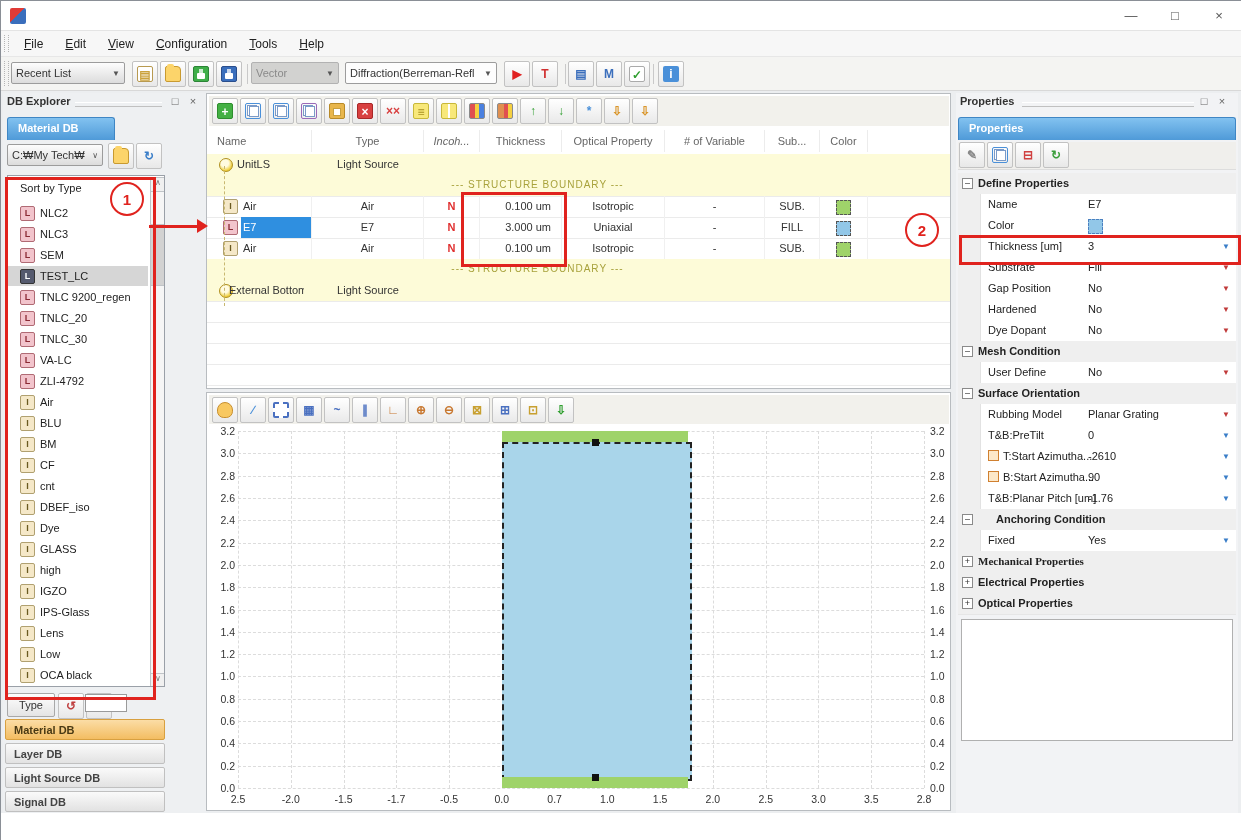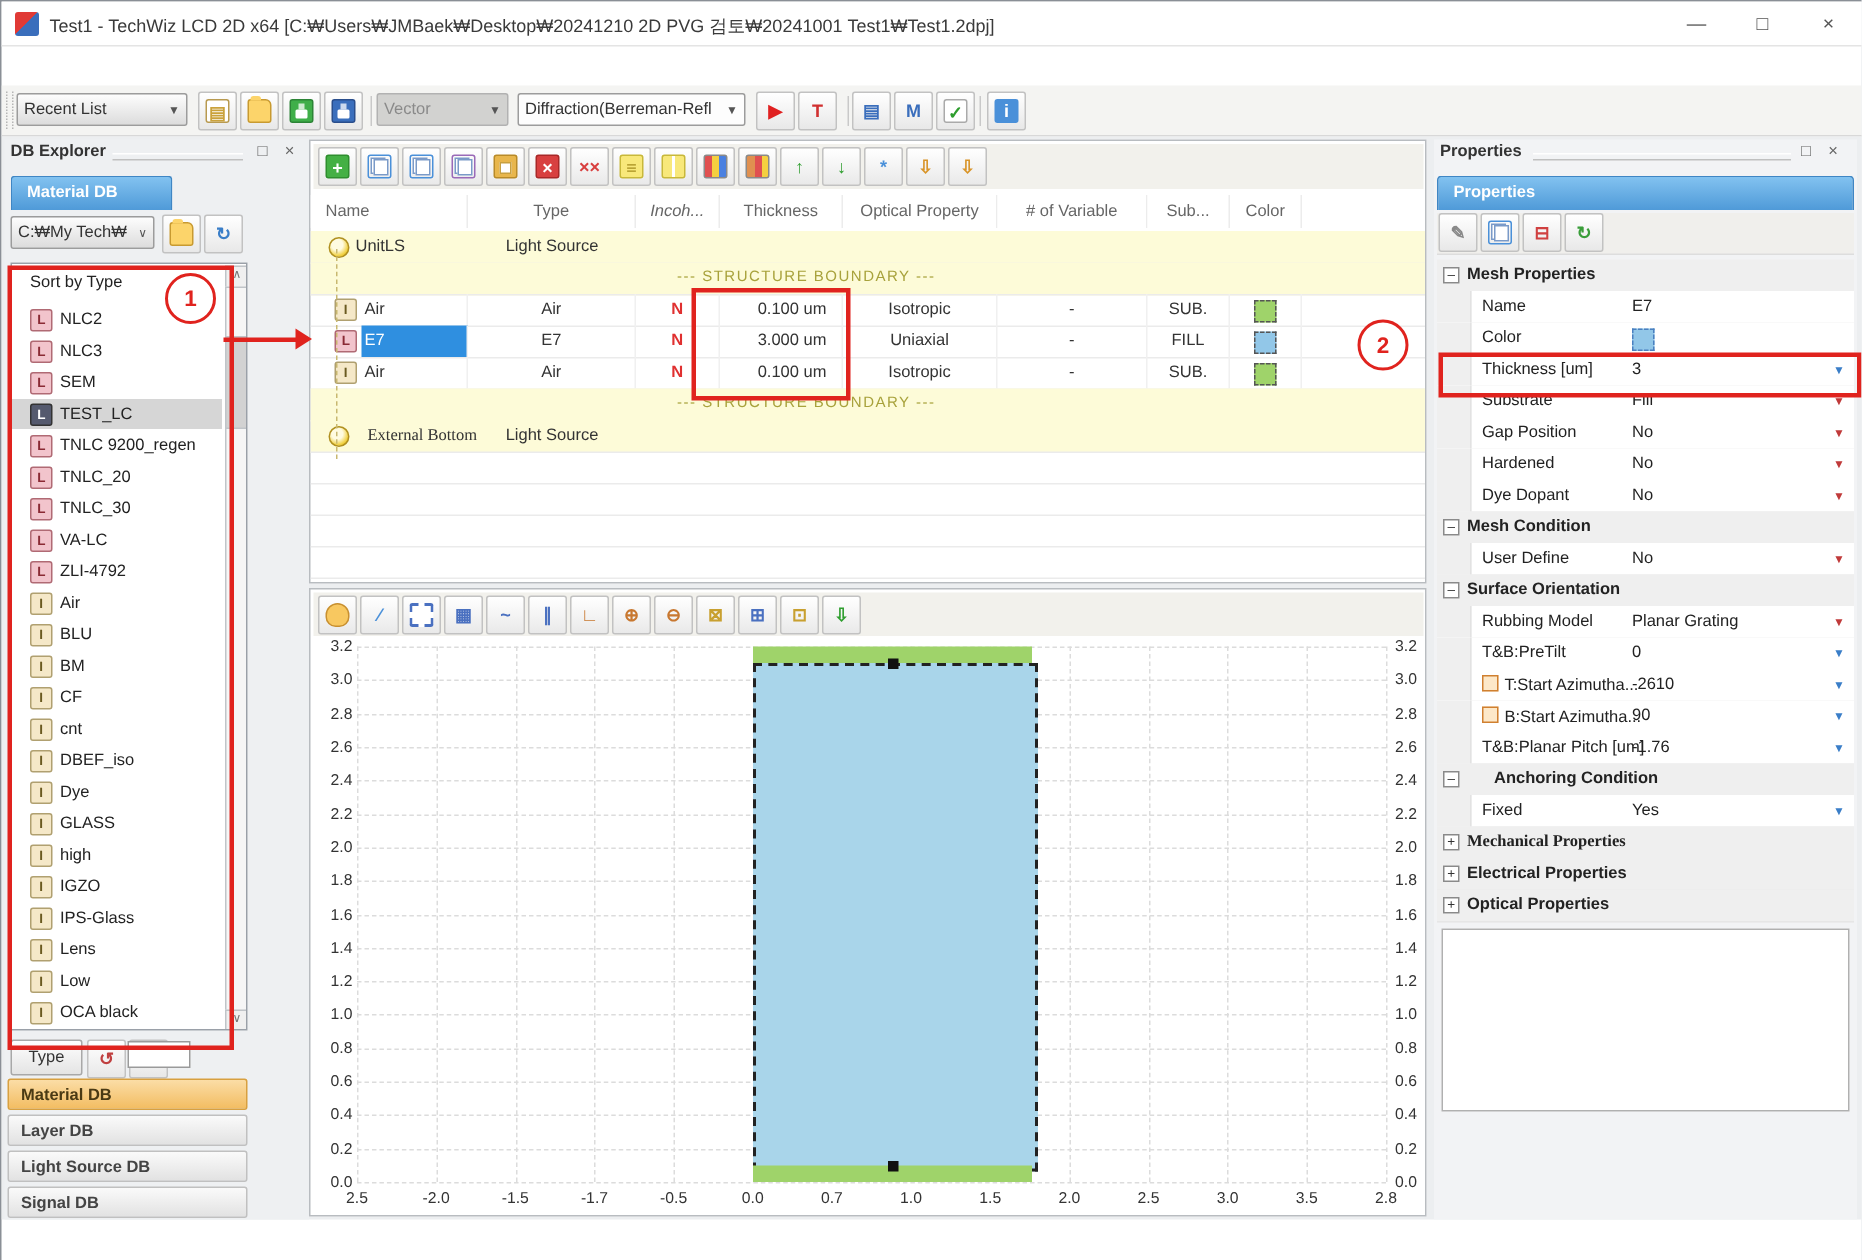--- a/index.html
+++ b/index.html
@@ -98,28 +98,38 @@
   .anno-head{position:absolute;width:0;height:0;border:7px solid transparent;border-left:11px solid #e0231e;z-index:60;pointer-events:none;}
   u{text-decoration:underline;}
 </style>
 </head>
 <body>
 
 <div id="root">
 
   <div id="titlebar" class="abs">
     <div class="appicon abs"></div>
-    <div id="title-text" class="abs">Test1 - TechWiz LCD 2D x64 [C:₩Users₩JMBaek₩Desktop₩20241210 2D PVG 검토₩20241001 Test1₩Test1.2dpj]</div>
     <div id="win-controls">
         <div class="wctl abs" style="position: absolute; left: 1110px; top: 4px; width: 40px; height: 22px;">—</div>
         <div class="wctl abs" style="position: absolute; left: 1154px; top: 4px; width: 40px; height: 22px;">□</div>
         <div class="wctl abs" style="position: absolute; left: 1198px; top: 4px; width: 40px; height: 22px;">×</div>
       </div>
   </div>
 
+  <div id="menubar" class="abs">
+    <span class="grip"></span>
+    <div id="menu-items">
+        <div class="menu-item"><u>F</u>ile</div>
+        <div class="menu-item"><u>E</u>dit</div>
+        <div class="menu-item"><u>V</u>iew</div>
+        <div class="menu-item"><u>C</u>onfiguration</div>
+        <div class="menu-item"><u>T</u>ools</div>
+        <div class="menu-item"><u>H</u>elp</div>
+      </div>
+  </div>
 
   <div id="toolbar" class="abs">
     <span class="grip"></span>
     <div class="combo abs" style="left:10px;top:5px;width:114px;">
       <span class="cv">Recent List</span>
         <span class="carr">▼</span>
     </div>
     <span class="abs" style="left:130px;top:4px;"><span class="tbtn raised">
           <span class="shp" style="background: rgb(255, 255, 255); border: 1px solid rgb(184, 154, 80); color: rgb(202, 162, 60);">▤</span>
         </span><span class="tbtn raised">
@@ -394,21 +404,21 @@
           <span class="td" style="position: absolute; left: 355px; top: 0px; width: 103px; height: 21px; text-align: center;">Isotropic</span>
           <span class="td" style="position: absolute; left: 458px; top: 0px; width: 100px; height: 21px; text-align: center;">-</span>
           <span class="td" style="position: absolute; left: 558px; top: 0px; width: 55px; height: 21px; text-align: center;">SUB.</span>
           <span class="td" style="position: absolute; left: 613px; top: 0px; width: 48px; height: 21px; text-align: center;"><span class="swatch" style="background: rgb(159, 211, 106);"></span></span>
         </div>
         <div class="tr-row yellow" style="top: 165px;">
           <span class="boundary-lab">--- STRUCTURE BOUNDARY ---</span>
         </div>
         <div class="tr-row yellow" style="top: 186px;">
           <span class="lamp"></span>
-          <span class="td" style="position: absolute; left: 38px; top: 0px; width: 75px; height: 21px; border: none; font-family: Liberation Serif, serif;">External Bottom</span>
+          <span class="td" style="position: absolute; left: 22px; top: 0px; width: 75px; height: 21px; border: none;">External Bottom</span>
           <span class="td" style="position: absolute; left: 105px; top: 0px; width: 112px; height: 21px; text-align: center; border: none;">Light Source</span>
         </div>
         <div class="tr-row" style="top: 207px;"></div>
         <div class="tr-row" style="top: 228px;"></div>
         <div class="tr-row" style="top: 249px;"></div>
         <div class="tr-row" style="top: 270px;"></div>
       </div>
   <div style="position: absolute; left: 17px; top: 72px; width: 1px; height: 140px; border-left: 1px dashed rgb(200, 184, 112);"></div>
     </div>
 
@@ -555,21 +565,21 @@
         </span><span class="tbtn raised">
           <span class="shp d-copy" style="border: 1px solid rgb(74, 144, 217);"></span>
         </span><span class="tbtn raised">
           <span class="shp" style="color: rgb(208, 64, 64);">⊟</span>
         </span><span class="tbtn raised">
           <span class="shp" style="color: rgb(58, 158, 58);">↻</span>
         </span></div>
     <div id="prop-rows">
         <div class="prow section" style="top: 80px;">
           <span class="pm">–</span>
-          <span class="plab" style="left: 20px;">Mesh Properties</span>
+          <span class="plab" style="left: 20px;">Define Properties</span>
         </div>
         <div class="prow" style="top: 101px;">
           <span class="gut"></span>
           <span class="plab">Name</span>
           <span class="pval">E7</span>
         </div>
         <div class="prow" style="top: 122px;">
           <span class="gut"></span>
           <span class="plab">Color</span>
           <span class="pval"><span class="swatch" style="background: rgb(146, 199, 232); border-color: rgb(74, 128, 192);"></span></span>

